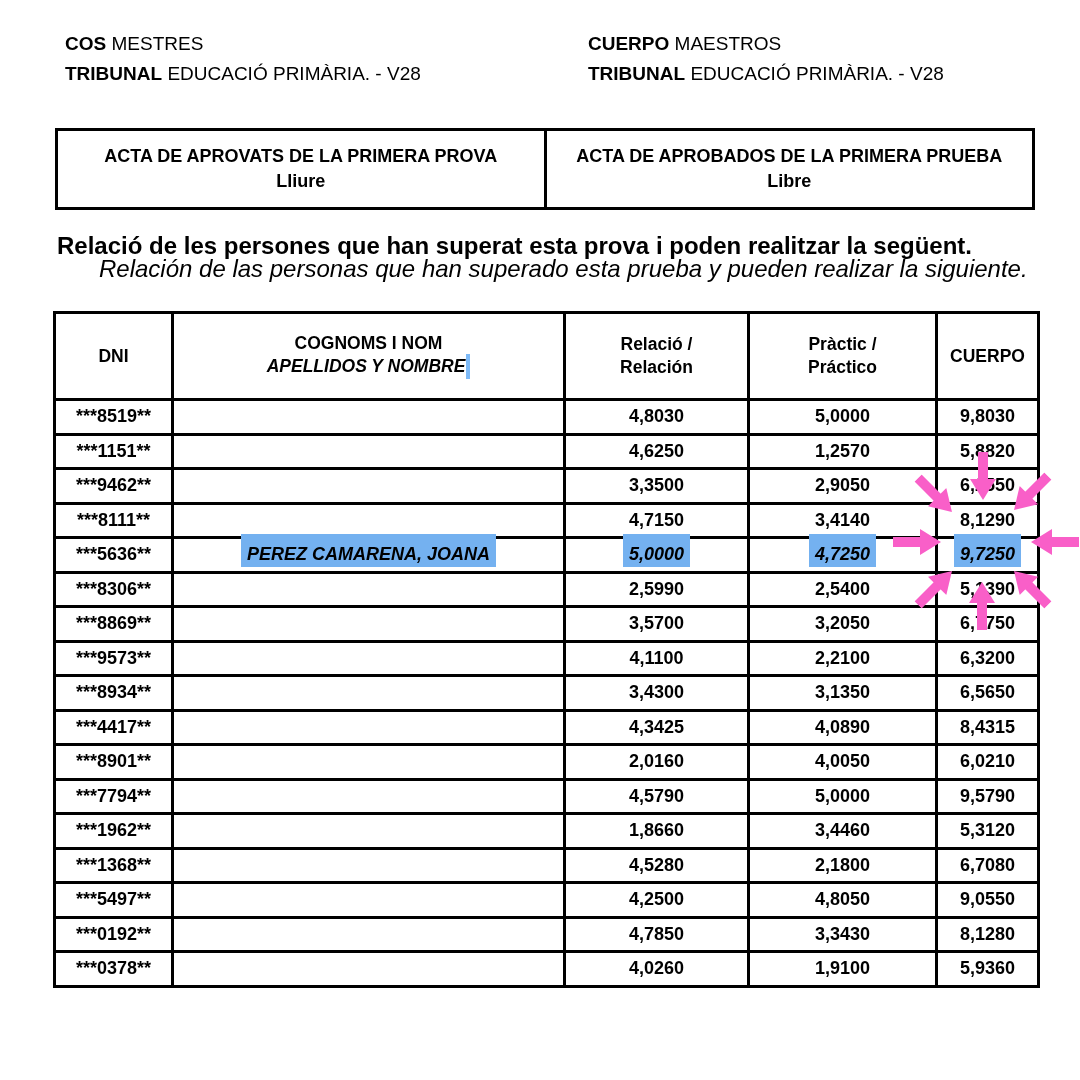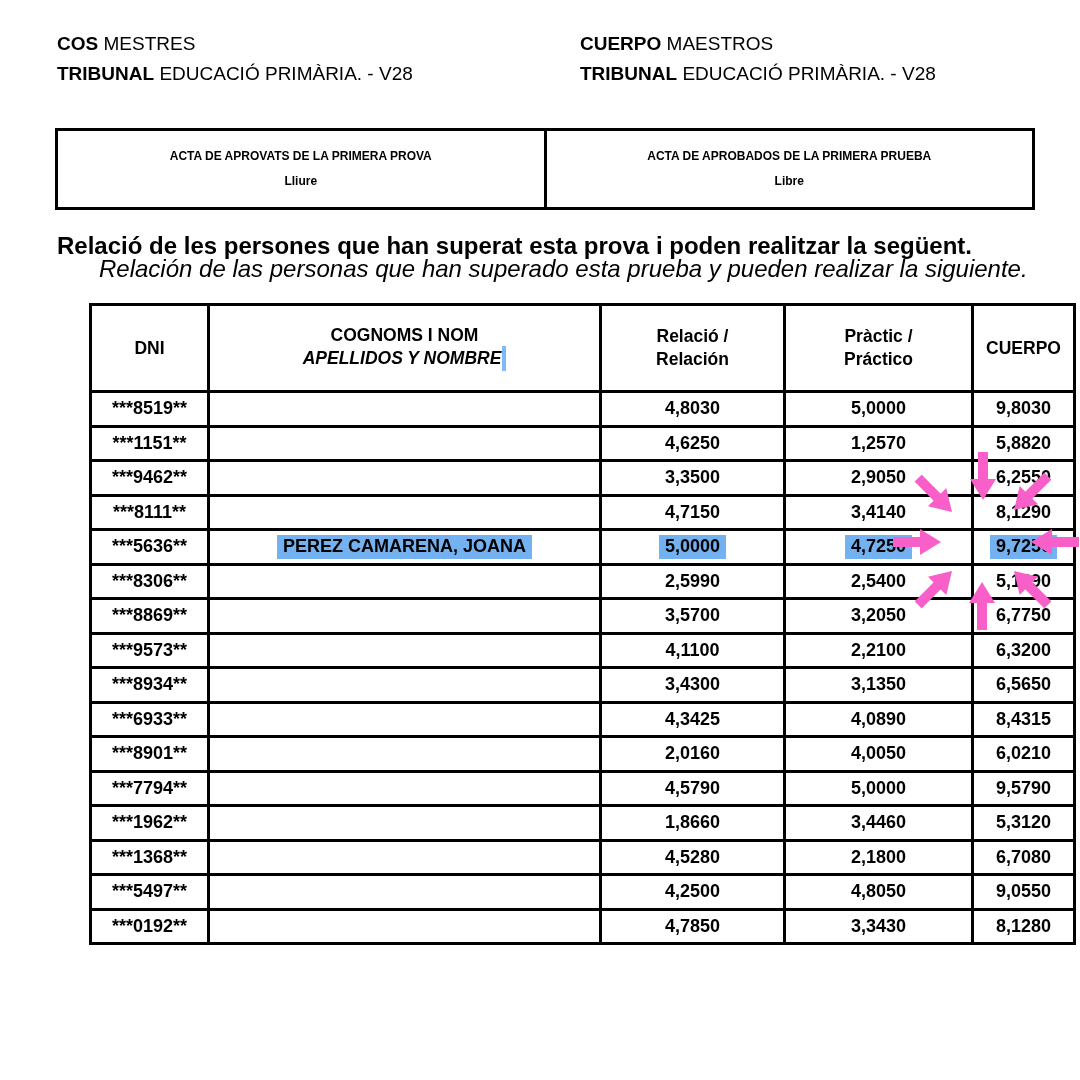--- a/index.html
+++ b/index.html
@@ -2,52 +2,52 @@
 <html><head>
 <meta charset="utf-8">
 <style>
   html,body{margin:0;padding:0;}
   body{
     width:1080px;height:1080px;position:relative;background:#ffffff;
     font-family:"Liberation Sans",sans-serif;color:#000;
     --sel:#74B1F0;--caret:#7EBAF7;--pink:#F95FC8;
     overflow:hidden;
   }
-  .hdr{position:absolute;top:29px;font-size:19px;line-height:30px;white-space:nowrap;}
+  .hdr{position:absolute;top:29px;font-size:19px;line-height:30px;white-space:nowrap;margin-left:8px;}
   .hdr-left{left:57px;}
   .hdr-right{left:580px;}
   .bold{font-weight:700;}
 
   .title-box{
     position:absolute;left:55px;top:128px;width:974px;
     border:3px solid #000;display:flex;
   }
   .title-cell{
-    flex:1 1 50%;text-align:center;font-weight:700;font-size:12px;
+    flex:1 1 50%;text-align:center;font-weight:700;font-size:18px;
     line-height:25px;padding:13px 10px;
   }
   .title-cell.ca{border-right:3px solid #000;}
 
   .intro{position:absolute;left:57px;top:235px;font-size:24px;line-height:22.5px;}
   .intro .l1{font-weight:700;}
   .intro .l2{font-style:italic;margin-left:42px;}
 
   table.results{
-    position:absolute;left:53px;top:303px;width:984px;
-    border-collapse:collapse;table-layout:fixed;margin-left:36px;
+    position:absolute;left:53px;top:311px;width:984px;
+    border-collapse:collapse;table-layout:fixed;
   }
   .results th,.results td{
     border:3px solid #000;font-weight:700;text-align:center;
     padding:0;vertical-align:middle;overflow:visible;
   }
   .results thead th{height:84px;font-size:17.5px;line-height:23px;}
   .results tbody td{height:31.5px;font-size:18px;white-space:nowrap;}
   .hdr-line{display:block;}
   .italic{font-style:italic;}
-  .sel{background:var(--sel);padding:1px 6px 3px 6px;}
+  .sel{background:var(--sel);padding:10px 6px 3px 6px;font-style:italic;}
   .caret{
     display:inline-block;width:4px;height:25px;background:var(--caret);
     vertical-align:middle;margin-left:1px;transform:translateY(-1px);
   }
   .arrow{position:absolute;width:48px;height:26px;pointer-events:none;}
   .arrow svg{display:block;}
 </style>
 </head>
 <body style="--sel: #74B1F0; --caret: #7EBAF7; --pink: #F95FC8;">
 
@@ -160,21 +160,21 @@
         <td>6,3200</td>
       </tr>
       <tr>
         <td>***8934**</td>
         <td></td>
         <td>3,4300</td>
         <td>3,1350</td>
         <td>6,5650</td>
       </tr>
       <tr>
-        <td>***6933**</td>
+        <td>***4417**</td>
         <td></td>
         <td>4,3425</td>
         <td>4,0890</td>
         <td>8,4315</td>
       </tr>
       <tr>
         <td>***8901**</td>
         <td></td>
         <td>2,0160</td>
         <td>4,0050</td>
@@ -208,20 +208,27 @@
         <td>4,8050</td>
         <td>9,0550</td>
       </tr>
       <tr>
         <td>***0192**</td>
         <td></td>
         <td>4,7850</td>
         <td>3,3430</td>
         <td>8,1280</td>
       </tr>
+      <tr>
+        <td>***0378**</td>
+        <td></td>
+        <td>4,0260</td>
+        <td>1,9100</td>
+        <td>5,9360</td>
+      </tr>
     </tbody>
 </table>
 
 <div>
     <div class="arrow" style="left: 959px; top: 463px; transform: rotate(90deg);">
       <svg width="48" height="26" viewBox="0 0 48 26">
         <rect x="0" y="8" width="30" height="10" fill="#F95FC8"></rect>
         <polygon points="27,0 48,13 27,26" fill="#F95FC8"></polygon>
       </svg>
     </div>

